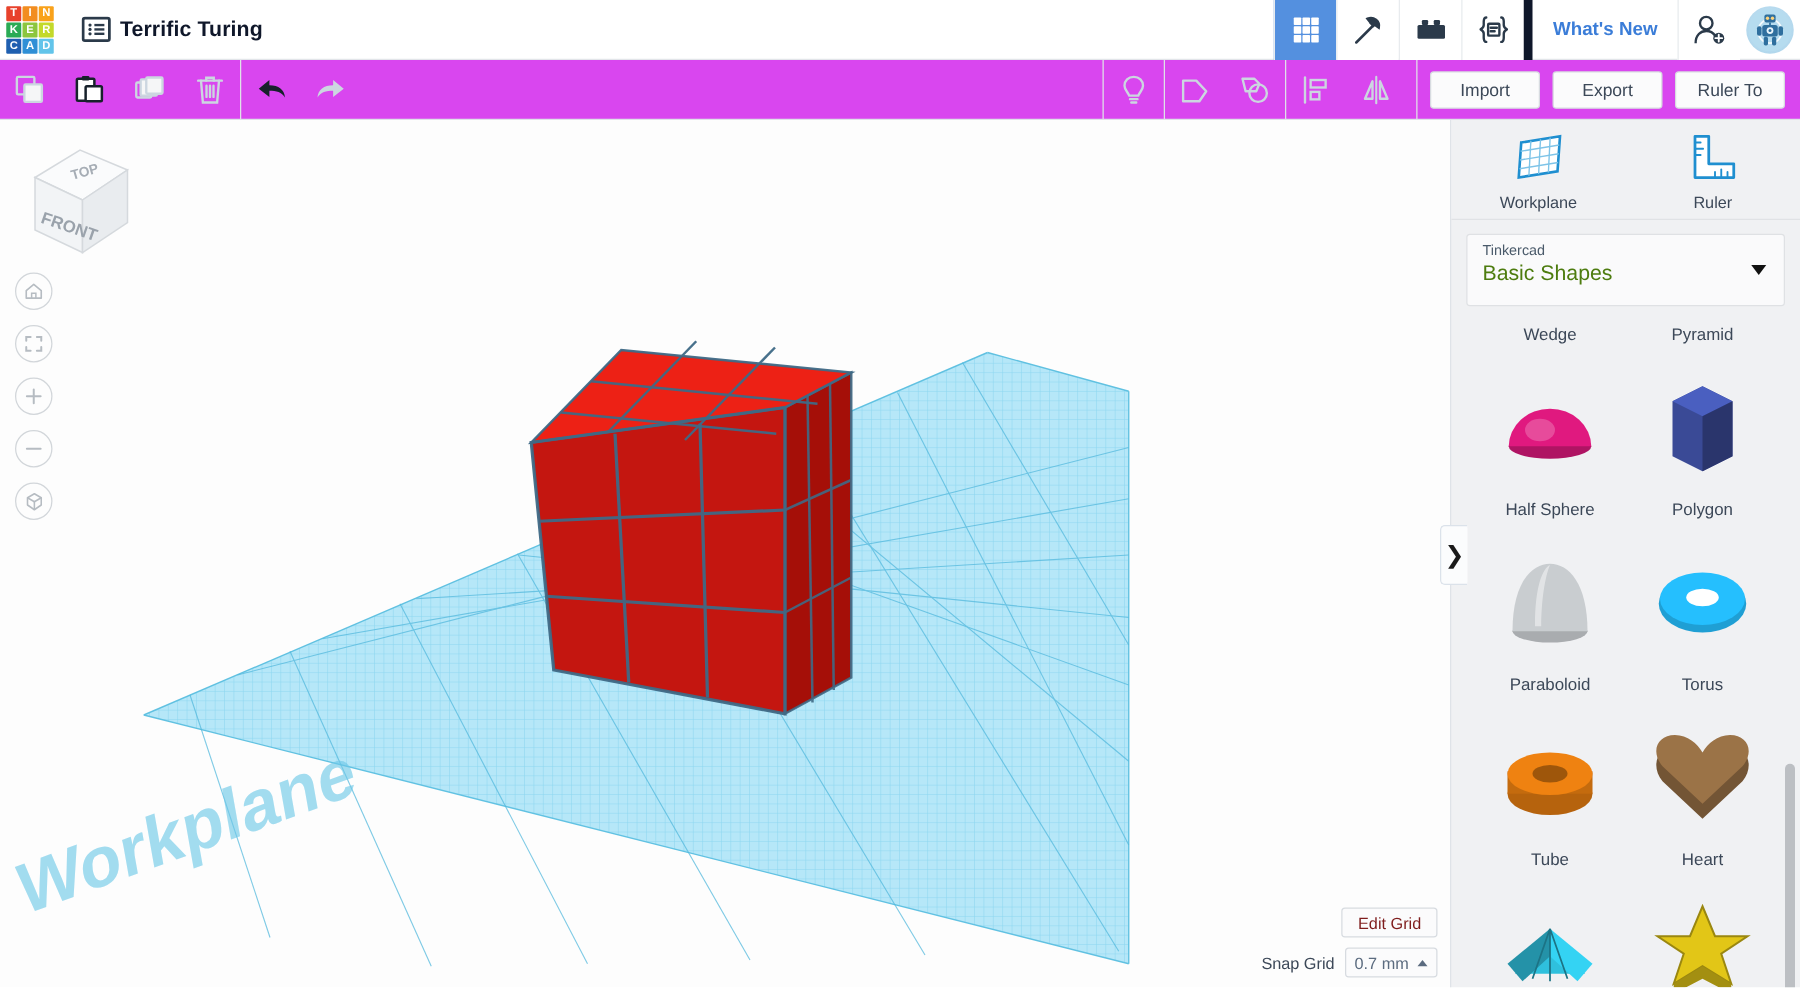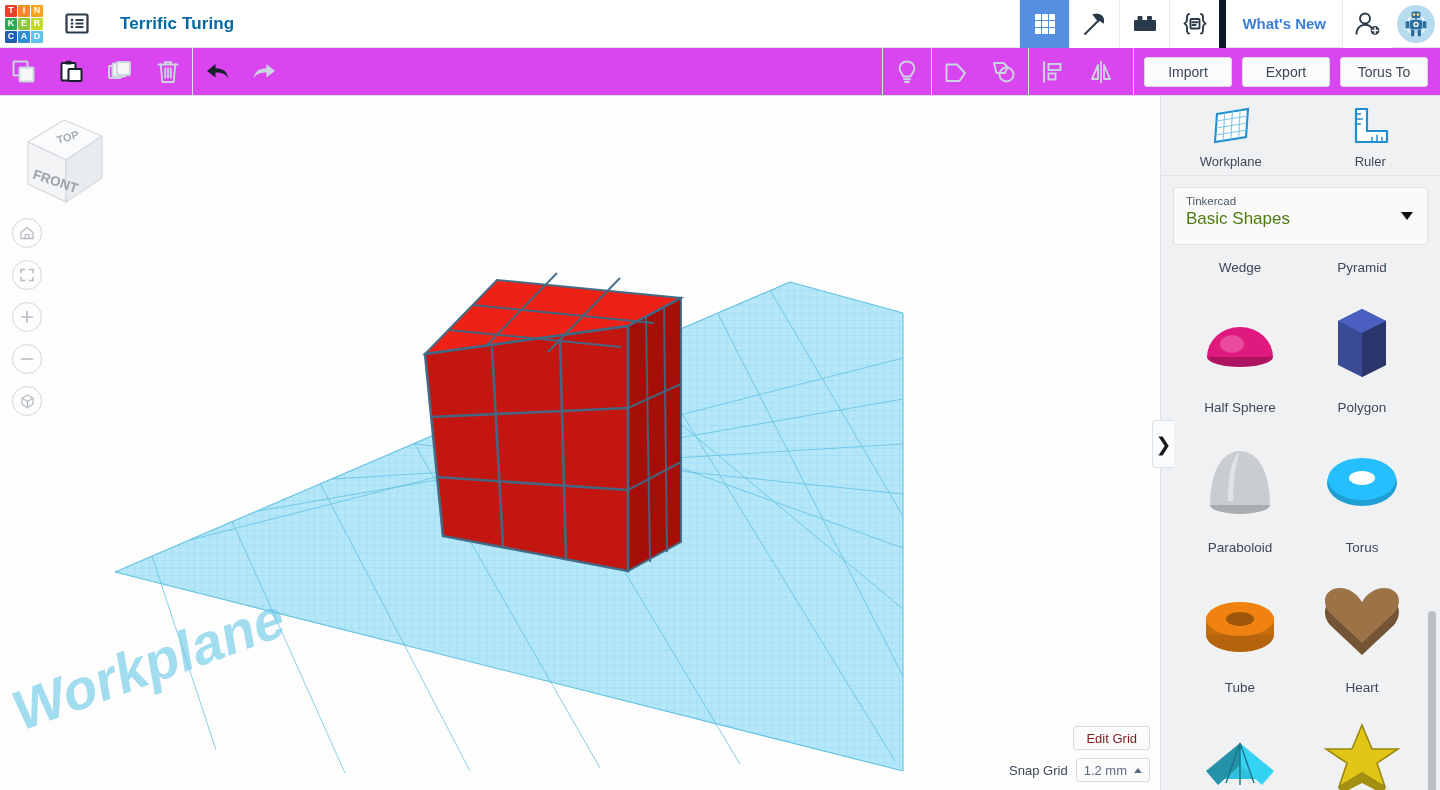--- a/index.html
+++ b/index.html
@@ -27,22 +27,22 @@
     color: #ffffff; font-size: 9px; font-weight: bold;
     font-family: "Liberation Sans", sans-serif;
     border-radius: 1px; line-height: 1;
   }
   .hdr-menu-btn {
     width: 30px; height: 26px; margin-left: 18px;
     display: flex; align-items: center; justify-content: center;
     cursor: pointer;
   }
   .hdr-title {
-    margin-left: 28px; font-size: 17px; font-weight: bold;
-    color: #0369a1; letter-spacing: .1px;
+    margin-left: 4px; font-size: 17px; font-weight: bold;
+    color: #0f172a; letter-spacing: .1px;
   }
   .hdr-right { margin-left: auto; display: flex; align-items: center; height: 48px; }
   .hdr-icon-btn {
     width: 50px; height: 48px; display: flex; align-items: center; justify-content: center;
     border-left: 1px solid #e8ebee; cursor: pointer; background: #fff;
   }
   .hdr-icon-btn.active { background: #5490df; }
   .whats-new {
     height: 48px; display: flex; align-items: center; padding: 0 16px;
     border-left: 7px solid #0f172a;
@@ -380,21 +380,21 @@
           <path d="M10 6 V20 L4 20 Z" fill="none" stroke="#ccd6e0" stroke-width="1.9" stroke-linejoin="round"></path>
           <path d="M16 6 V20 L22 20 Z" fill="none" stroke="#ccd6e0" stroke-width="1.9" stroke-linejoin="round"></path>
         </svg>
       </div>
     </div>
 
     <div class="tb-sep" style="margin-left:8px"></div>
 
     <div class="tb-text-btn">Import</div>
     <div class="tb-text-btn">Export</div>
-    <div class="tb-text-btn" style="margin-right:12px">Torus To</div>
+    <div class="tb-text-btn" style="margin-right:12px">Ruler To</div>
   </div>
 
   <div class="viewport">
 
     <svg width="1160" height="694" viewBox="0 0 1160 694" style="position:absolute;left:0;top:0">
       <defs>
         <pattern id="fineGrid" width="7.5" height="7.5" patternUnits="userSpaceOnUse">
           <rect width="7.5" height="7.5" fill="#b6e7f8"></rect>
           <path d="M7.5 0 V7.5 M0 7.5 H7.5" stroke="#8ad6f0" stroke-width="0.8"></path>
         </pattern>
@@ -510,21 +510,21 @@
           </g>
         </svg>
       </div>
     </div>
 
     <div class="grid-footer">
       <div class="edit-grid-btn">Edit Grid</div>
       <div class="snap-row">
         <span class="snap-label">Snap Grid</span>
         <div class="snap-select">
-          <span>1.2 mm</span>
+          <span>0.7 mm</span>
           <span class="caret-up"></span>
         </div>
       </div>
     </div>
   </div>
 
   <div class="panel-handle">❯</div>
 
   <div class="panel">
 

